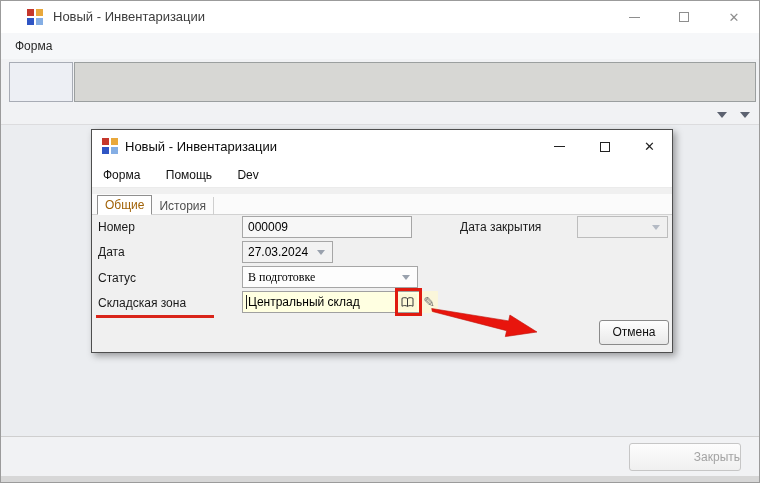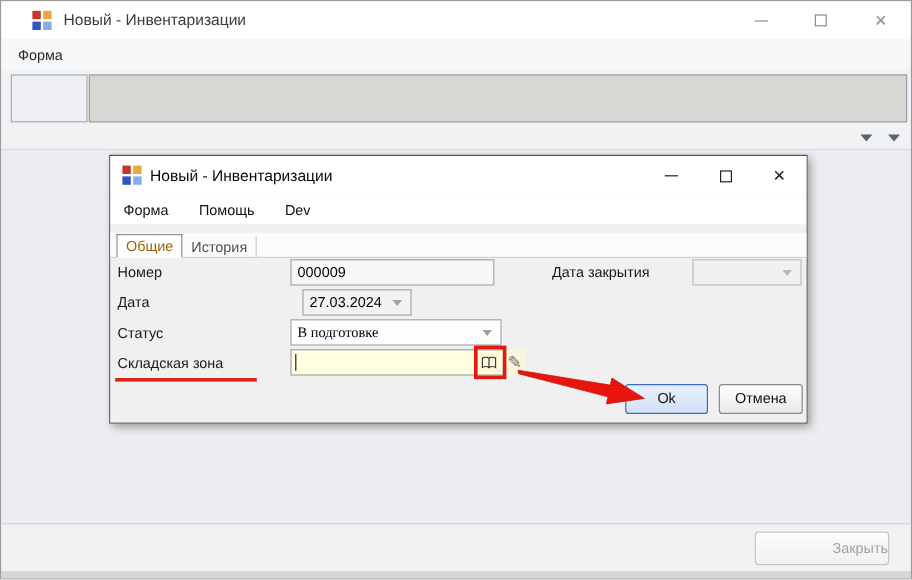--- a/index.html
+++ b/index.html
@@ -63,21 +63,21 @@
   .textbox { position:absolute; height:22px; border:1px solid #a6a6a6; background:#f7f7f7; line-height:20px; padding-left:5px; color:#000; }
   .combo { position:absolute; height:22px; border:1px solid #a6a6a6; line-height:20px; padding-left:5px; color:#000; }
   .dd-arrow { position:absolute; right:7px; top:8px; width:0; height:0; border-left:4px solid transparent; border-right:4px solid transparent; border-top:5px solid #99a1ad; }
 
   .lbl-nomer { left:6px; top:28px; }
   .tb-nomer { left:150px; top:28px; width:170px; }
   .lbl-datazakr { left:328px; top:28px;margin-left:40px; }
   .cb-datazakr { left:485px; top:28px; width:91px; background:#f0f0f0; border-color:#bdbdbd; }
   .cb-datazakr .dd-arrow { border-top-color:#b4bac4; }
   .lbl-data { left:6px; top:53px; }
-  .cb-data { left:150px; top:53px; width:91px; background:#f2f2f2;margin-left:10px; }
+  .cb-data { left:150px; top:53px; width:91px; background:#f2f2f2; }
   .lbl-status { left:6px; top:79px; }
   .cb-status { left:150px; top:78px; width:176px; background:#fdfdfd;font-family:Liberation Serif, serif; }
   .lbl-zona { left:6px; top:104px; }
   .red-underline { position:absolute; left:4px; top:127px; width:118px; height:3px; background:#d9251a; }
 
   .zona-wrap { position:absolute; left:150px; top:103px; display:flex; }
   .zona-field { position:relative; width:178px; height:22px; background:#ffffe1; border:1px solid #a0a0a0; display:flex; align-items:center; }
   .caret { width:1px; height:14px; background:#222; margin-left:3px; }
   .zona-text { padding-left:1px; color:#000; white-space:nowrap; }
   .book-btn { position:absolute; right:2px; top:2px; width:19px; height:16px; background:#fdf9d8; display:flex; align-items:center; justify-content:center; }
@@ -182,31 +182,31 @@
 
       <span class="fld-label lbl-status">Статус</span>
       <div class="combo cb-status"><span>В подготовке</span><span class="dd-arrow"></span></div>
 
       <span class="fld-label lbl-zona">Складская зона</span>
       <span class="red-underline"></span>
 
       <div class="zona-wrap">
         <div class="zona-field">
           <span class="caret"></span>
+          <span class="zona-text">Центральный склад</span>
           <span class="book-btn">
             <svg width="13" height="11" viewBox="0 0 13 11">
               <path d="M6.5 1.5 C5 0.4 2.6 0.4 1 1.3 L1 9.2 C2.6 8.3 5 8.3 6.5 9.4 C8 8.3 10.4 8.3 12 9.2 L12 1.3 C10.4 0.4 8 0.4 6.5 1.5 Z M6.5 1.5 L6.5 9.4" fill="none" stroke="#3a3a3a" stroke-width="1"></path>
             </svg>
           </span>
           <span class="red-box"></span>
         </div>
         <span class="pencil-btn"><span>✎</span></span>
       </div>
 
-      <div class="btn btn-ok">Ok</div>
       <div class="btn btn-cancel">Отмена</div>
 
       <svg class="arrow-svg" viewBox="0 0 580 166">
         <polygon points="339.7,120.5 416.6,132.9 417.9,127.0 445,144 413.3,148.6 414.6,142.7 340.3,123.5" fill="#e8150d" stroke="#c01108" stroke-width="0.6"></polygon>
       </svg>
 
     </div>
   </div>
 </div>
 

